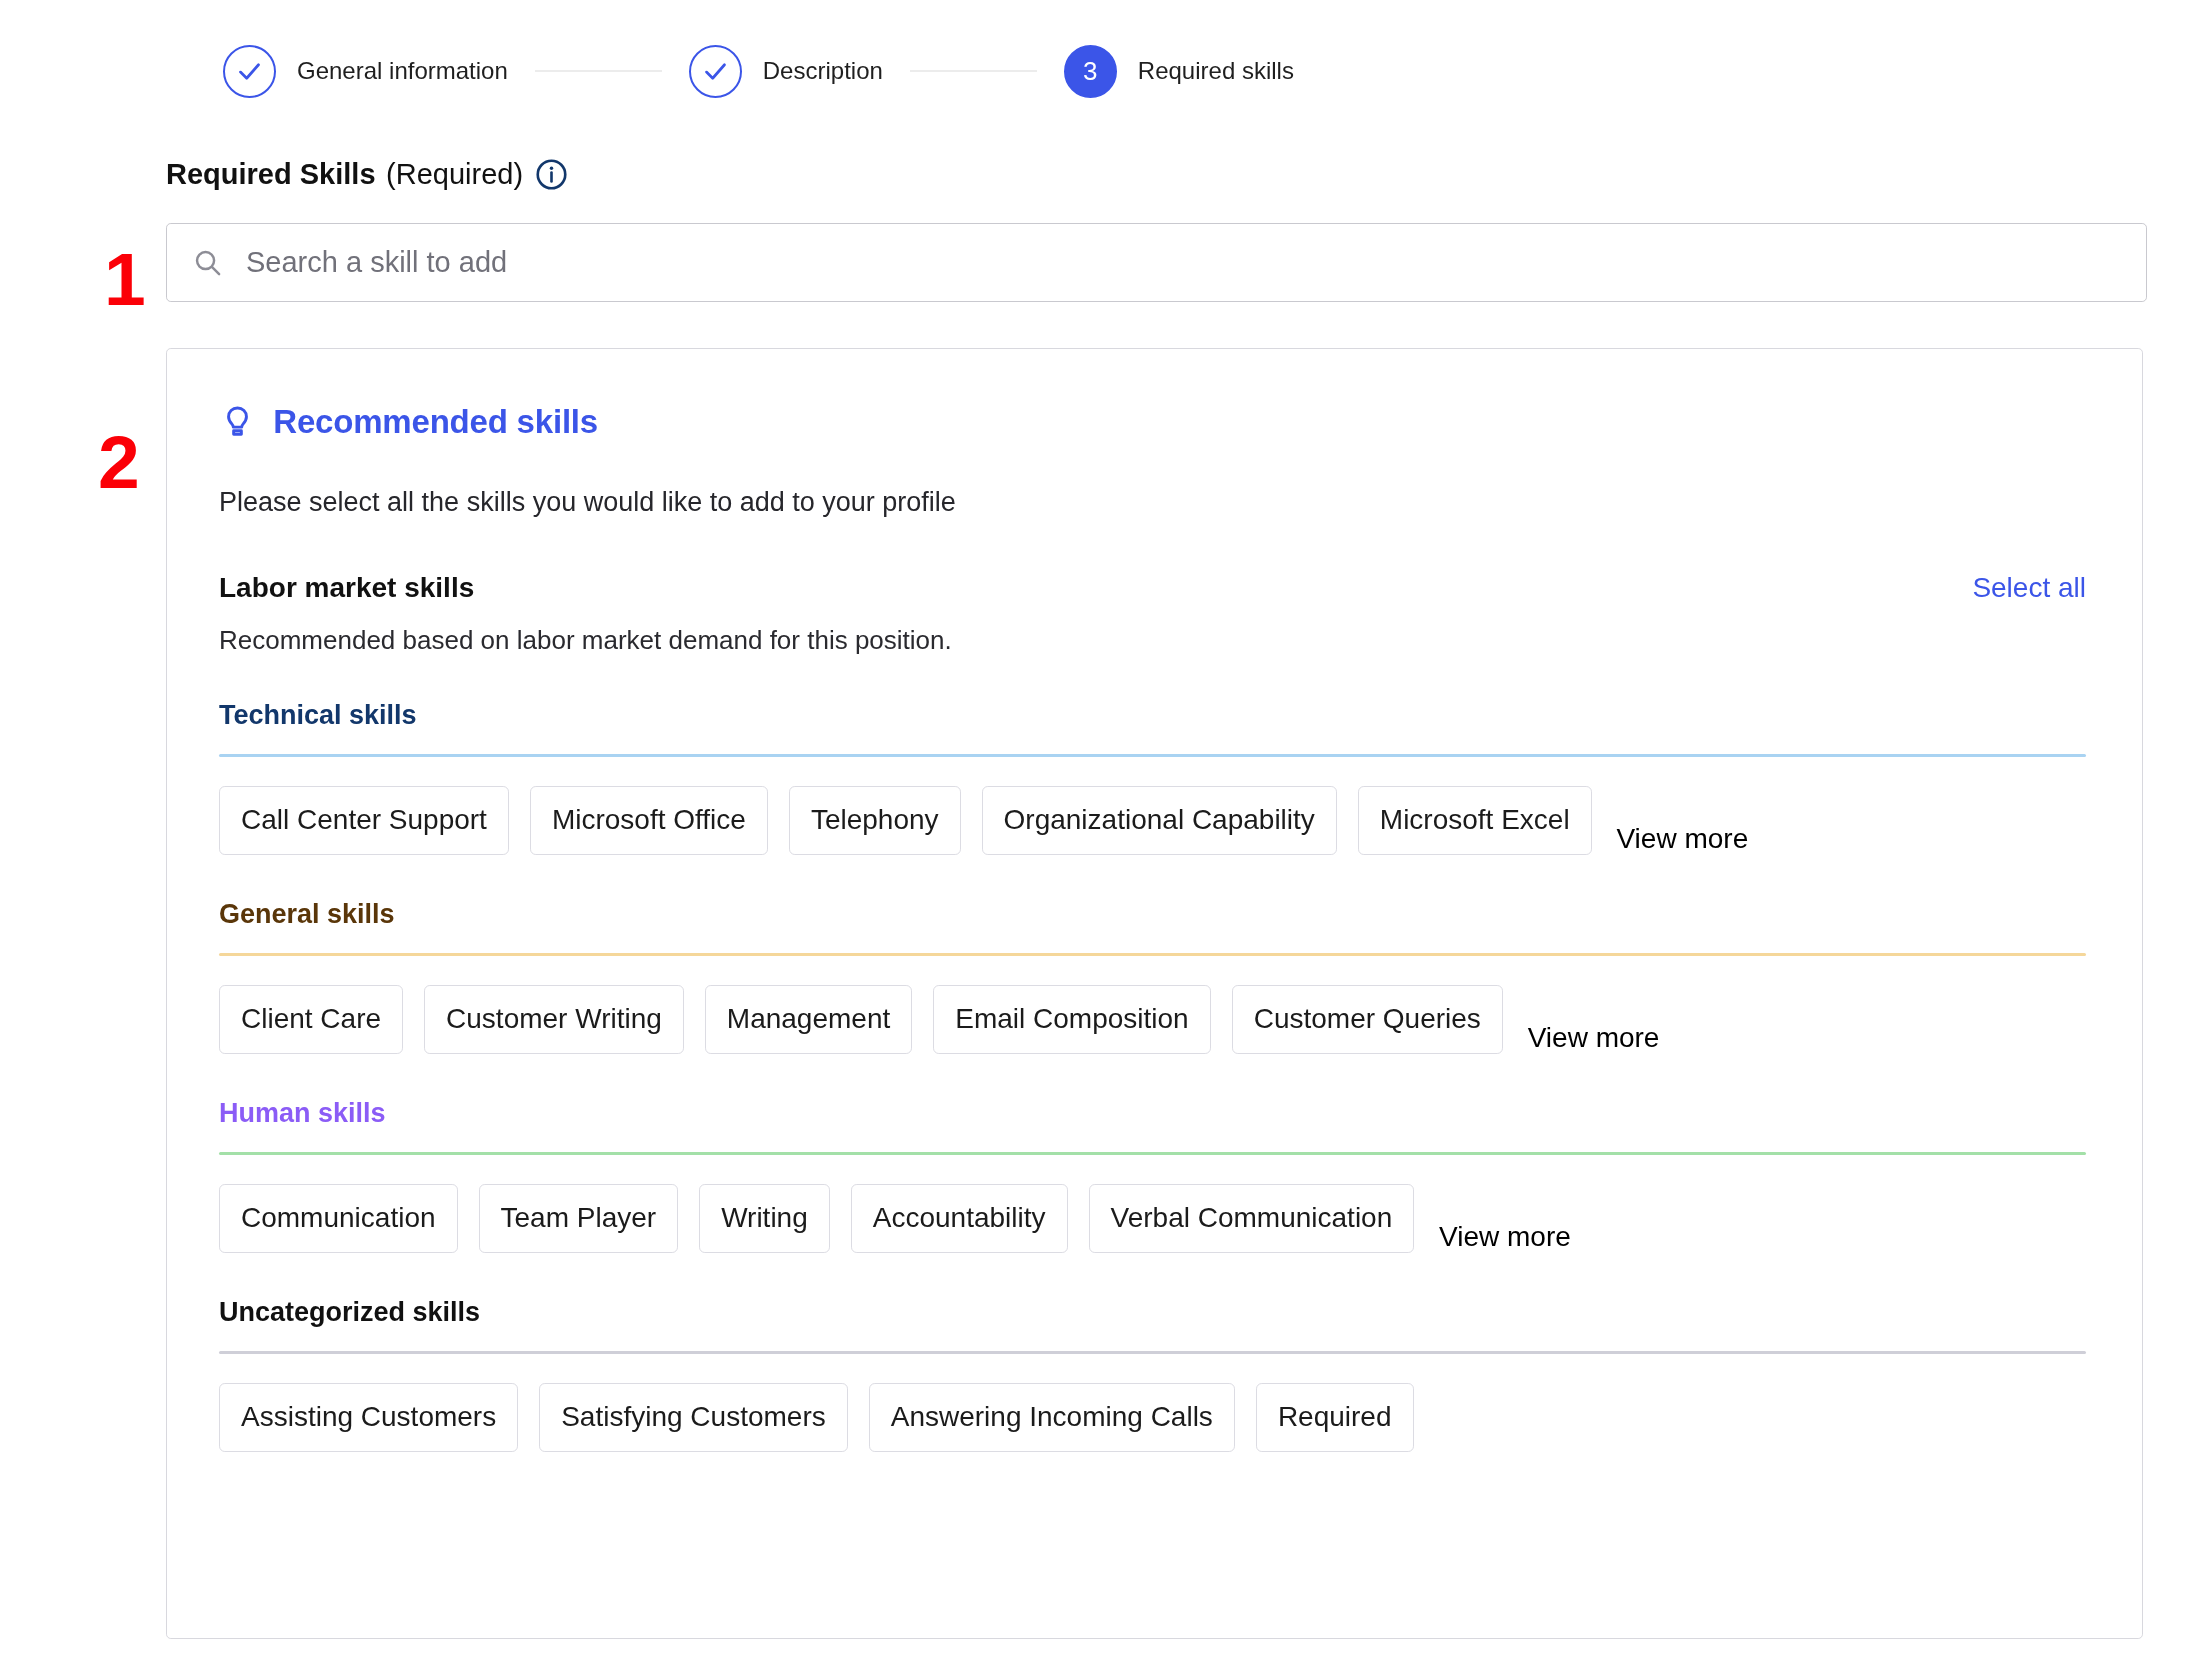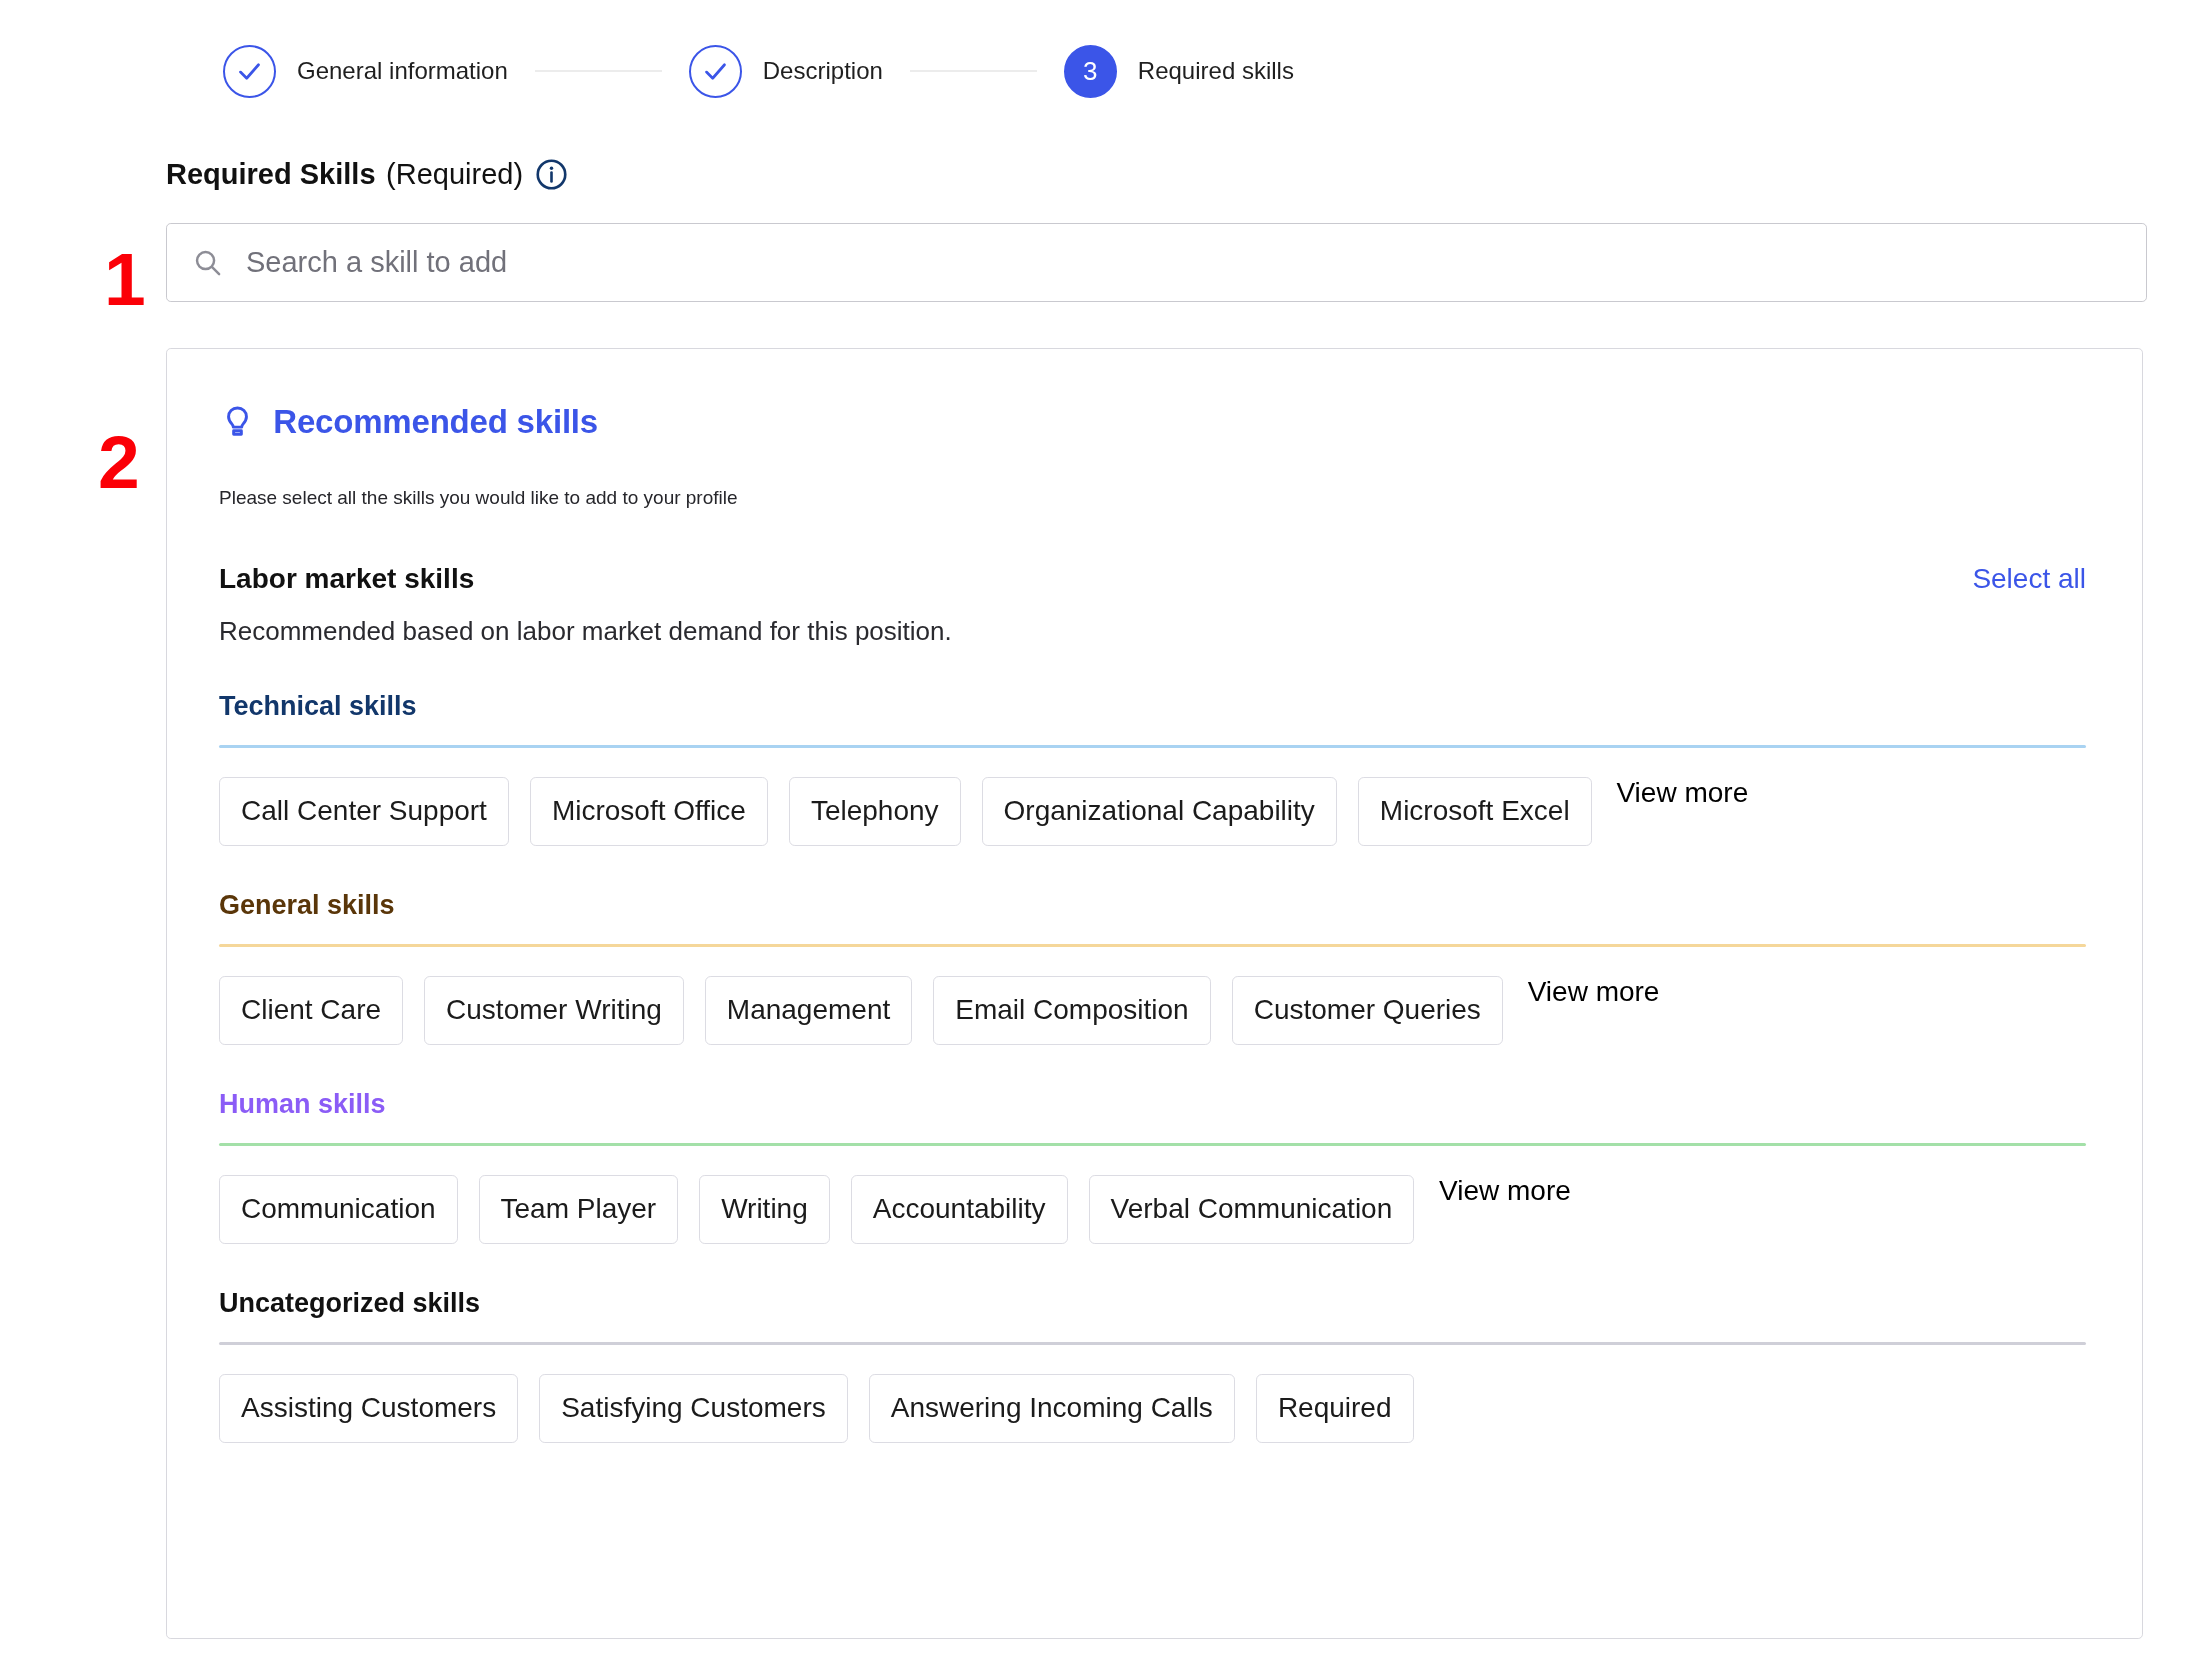--- a/index.html
+++ b/index.html
@@ -139,21 +139,21 @@
     margin-bottom: 46px;
   }
   .bulb-icon { display: flex; align-items: center; margin-right: 17.3px; }
   .rec-title {
     color: #3b55e8;
     font-size: 33px;
     font-weight: bold;
     letter-spacing: -0.2px;
   }
   .rec-sub {
-    font-size: 19px;
+    font-size: 27px;
     color: #26262b;
     margin-bottom: 54px;
   }
 
   
   .group-head-row {
     display: flex;
     align-items: baseline;
     justify-content: space-between;
   }
@@ -181,21 +181,21 @@
     font-weight: bold;
     margin-bottom: 23px;
   }
   .cat-rule {
     height: 2.9px;
     width: 100%;
     border-radius: 1.9px;
   }
   .chips {
     display: flex;
-    align-items: flex-start;
+    align-items: flex-end;
     flex-wrap: wrap;
     margin-top: 29px;
     gap: 21px;
   }
   .chip {
     border: 1.4px solid #dcdce3;
     border-radius: 5.8px;
     background: #ffffff;
     font-size: 28px;
     color: #1b1b1b;

